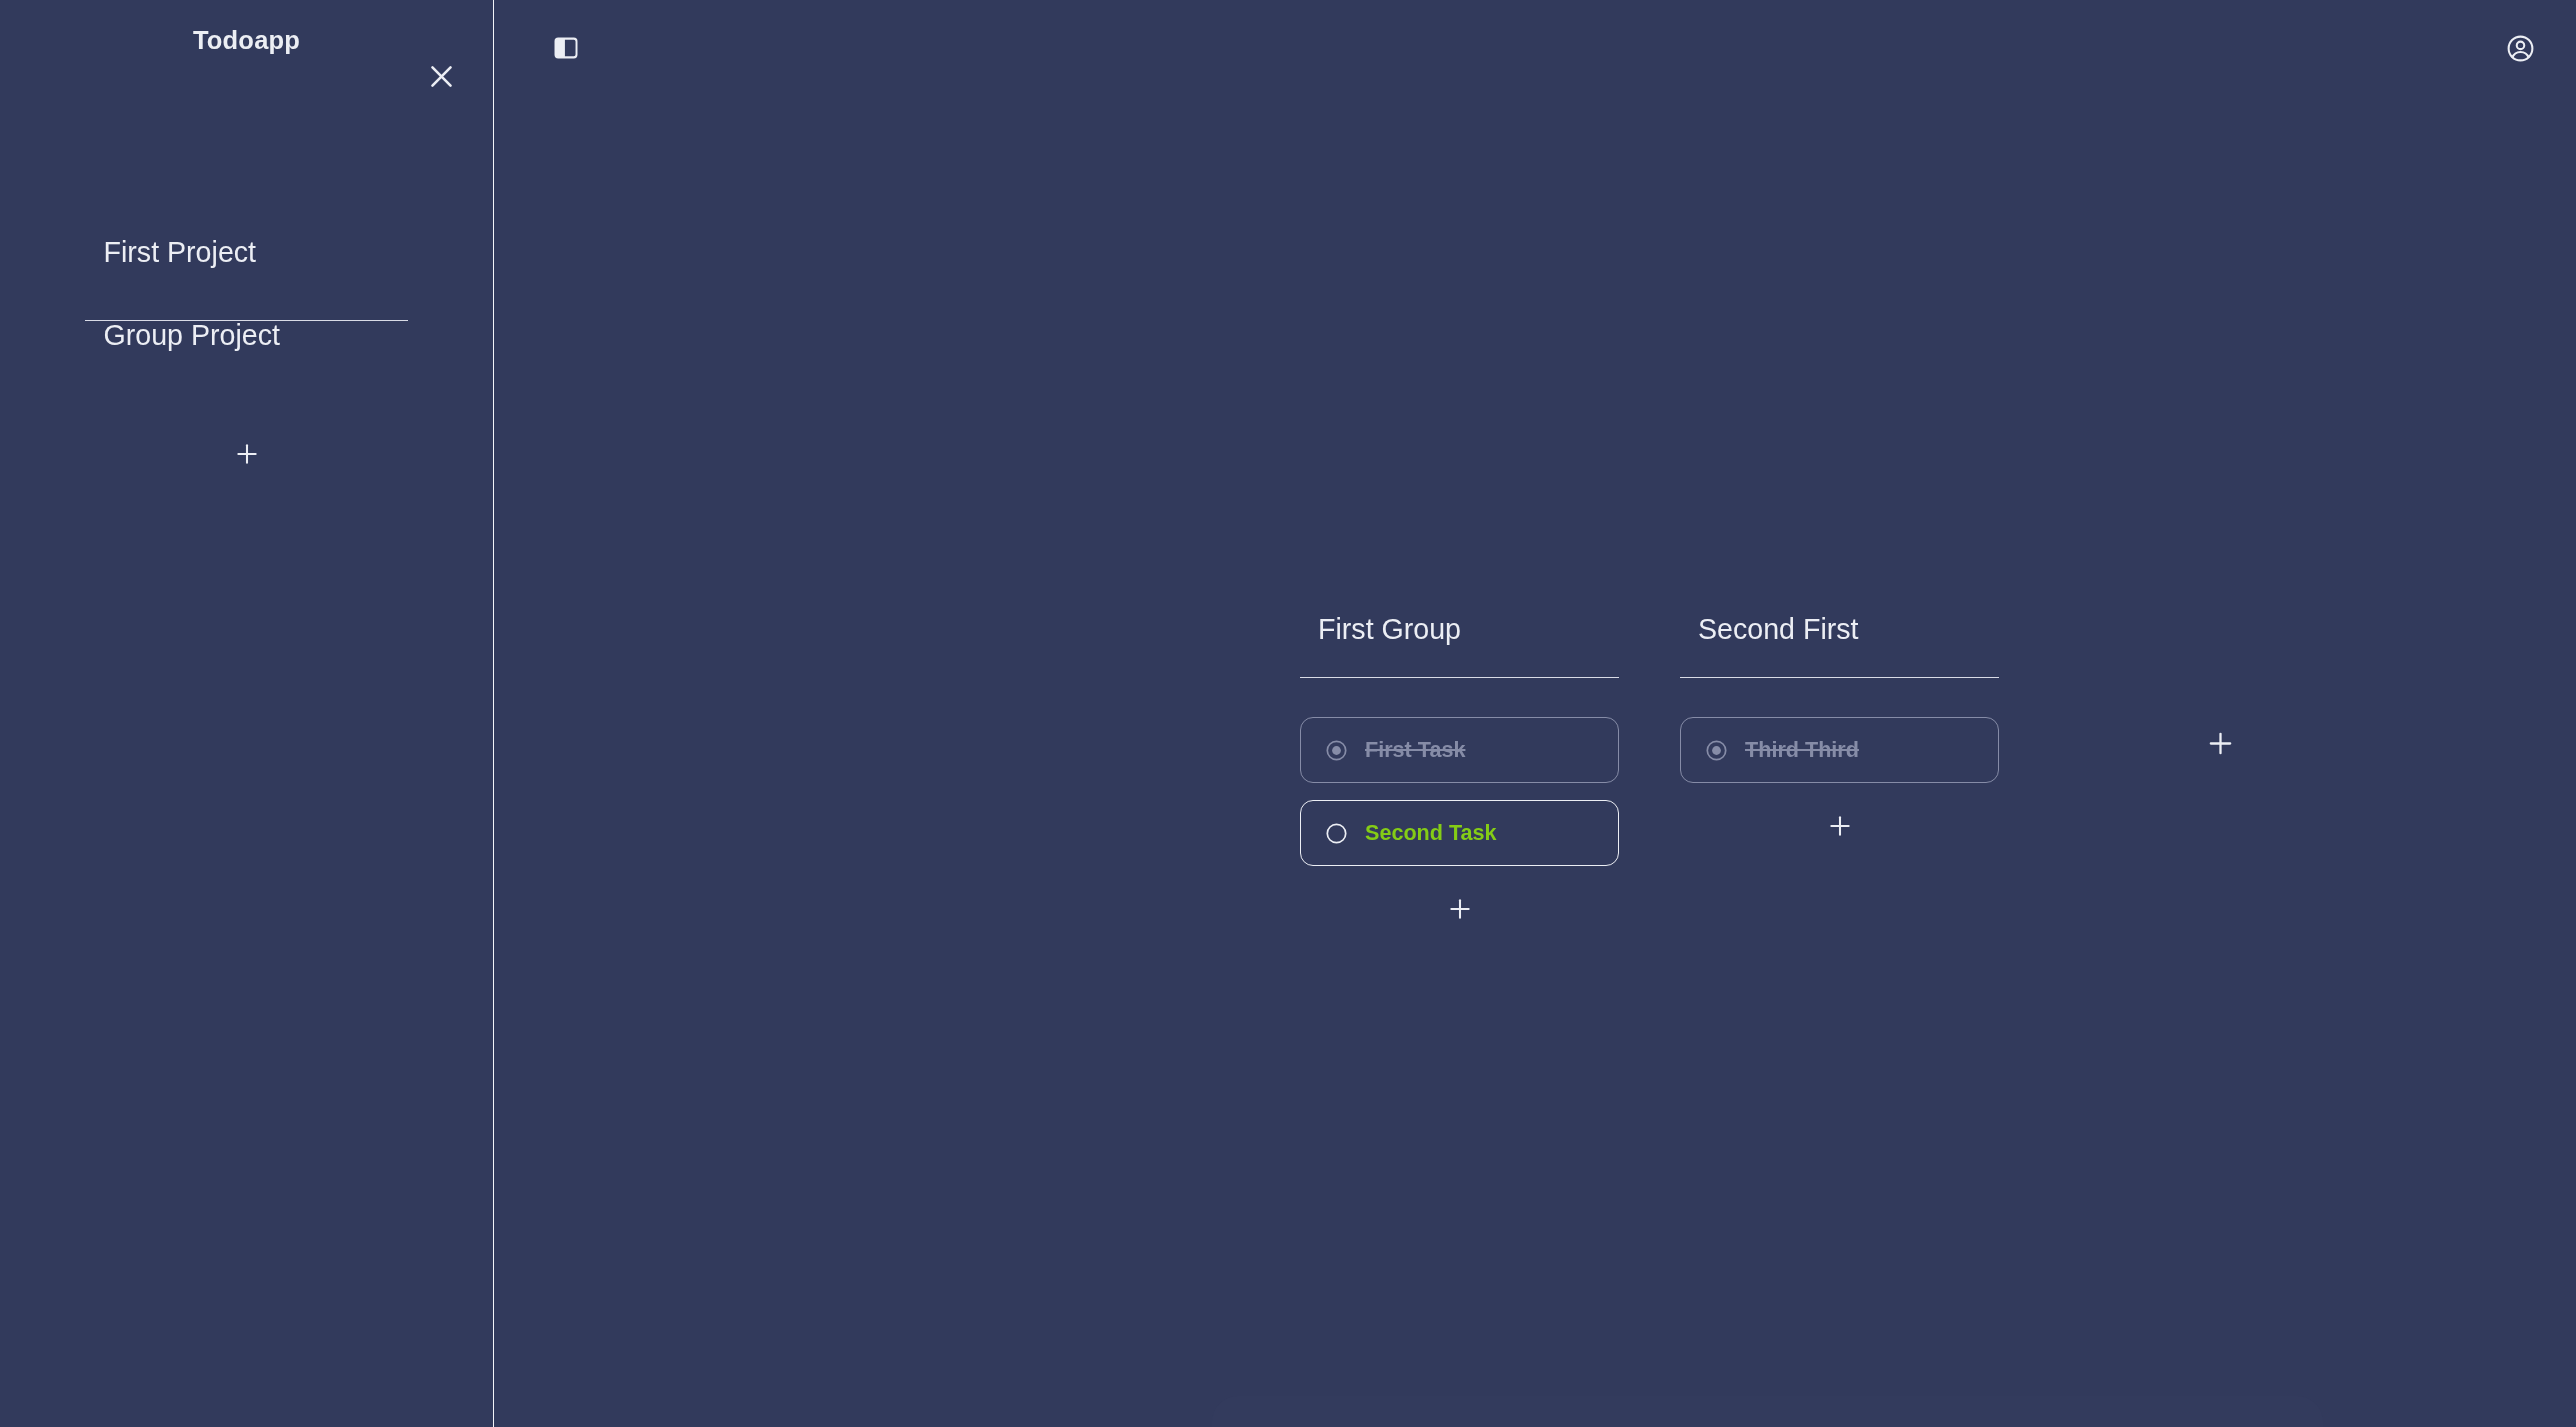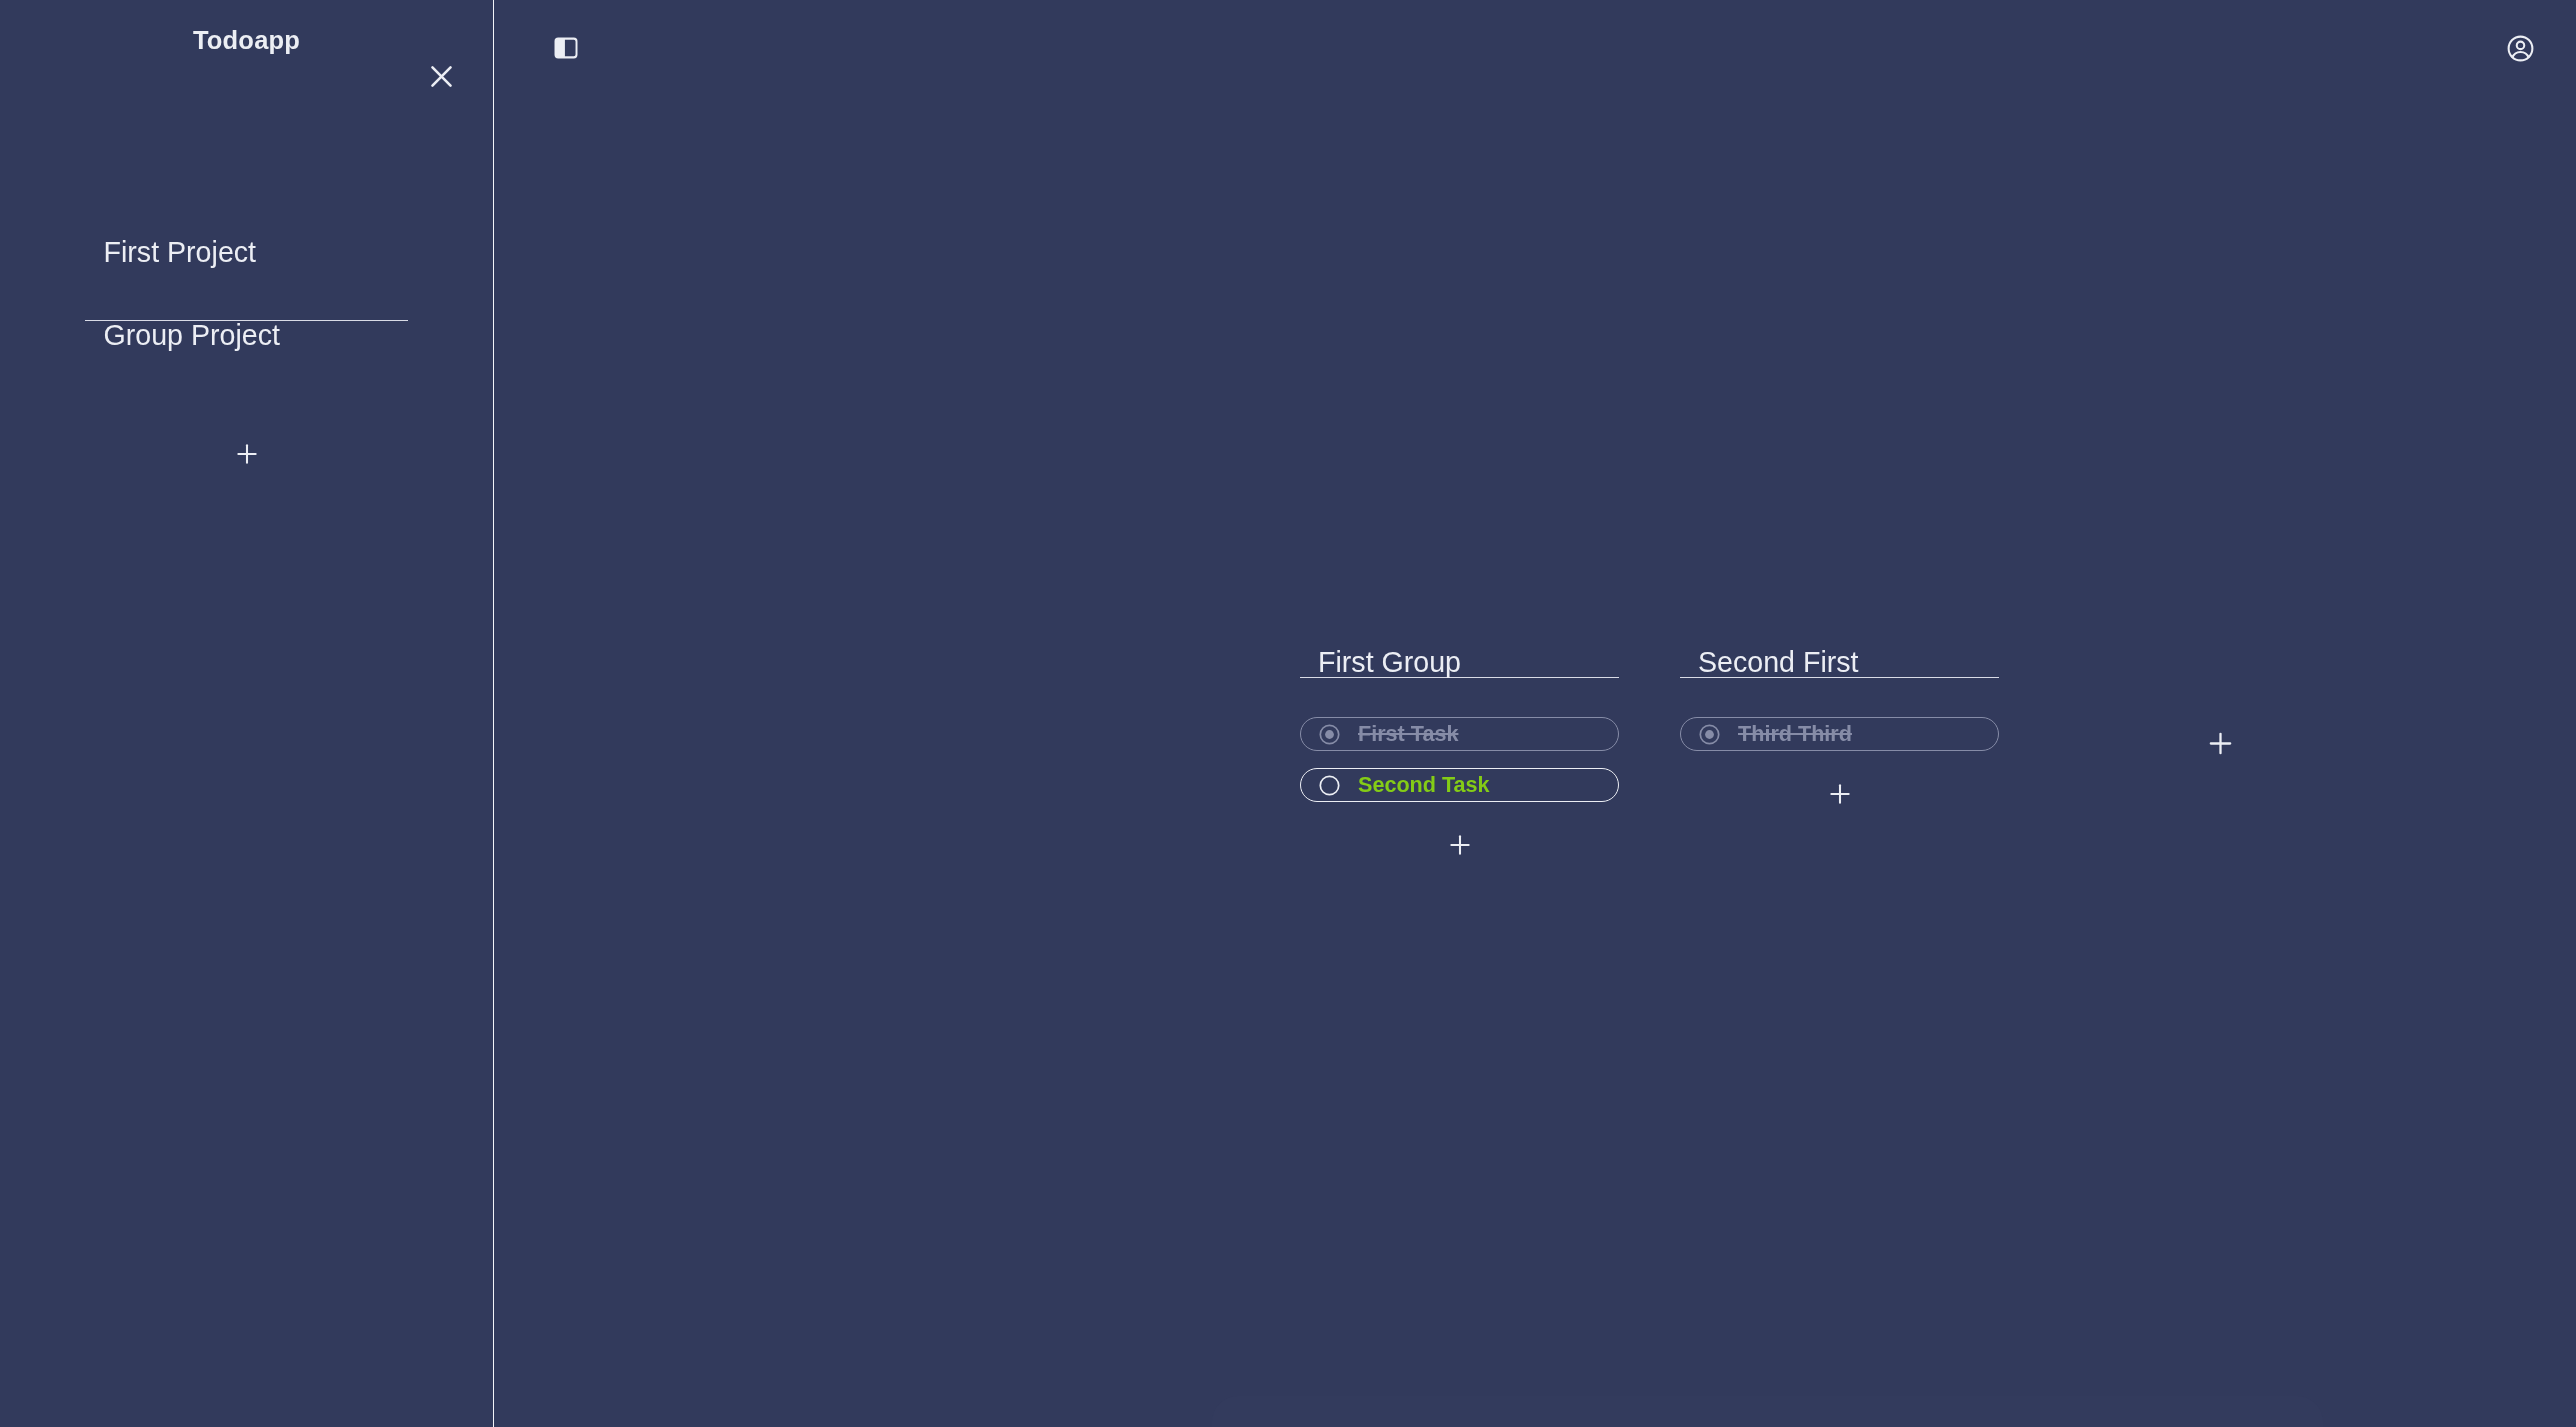--- a/index.html
+++ b/index.html
@@ -147,21 +147,21 @@
   .group {
     width: 319px;
     display: flex;
     flex-direction: column;
     align-items: stretch;
   }
 
   .group-header {
     height: 63px;
     display: flex;
-    align-items: flex-end;
+    align-items: flex-start;
     padding-left: 18px;
     border-bottom: 1.5px solid #d9dbe6;
     cursor: pointer;
   }
 
   .group-title {
     font-size: 28.6px;
     font-weight: 400;
     color: #eceef4;
     line-height: 1;
@@ -169,26 +169,26 @@
   }
 
   .task-list {
     margin-top: 39px;
     display: flex;
     flex-direction: column;
     gap: 17px;
   }
 
   .task-card {
-    height: 34px;
+    height: 66px;
     border: 1.5px solid #eceef4;
-    border-radius: 24px;
-    display: flex;
-    align-items: center;
-    padding-left: 17px;
+    border-radius: 13px;
+    display: flex;
+    align-items: center;
+    padding-left: 24px;
     cursor: pointer;
     background: transparent;
   }
 
   .task-card .radio {
     flex: 0 0 auto;
     width: 23px;
     height: 23px;
     margin-right: 17px;
     display: flex;

